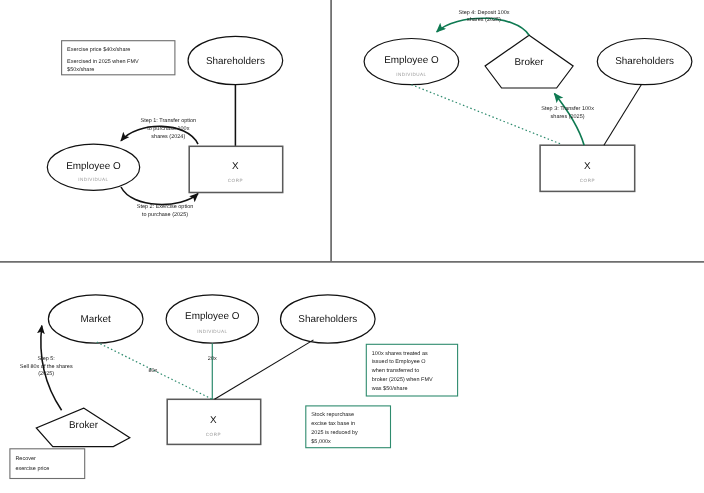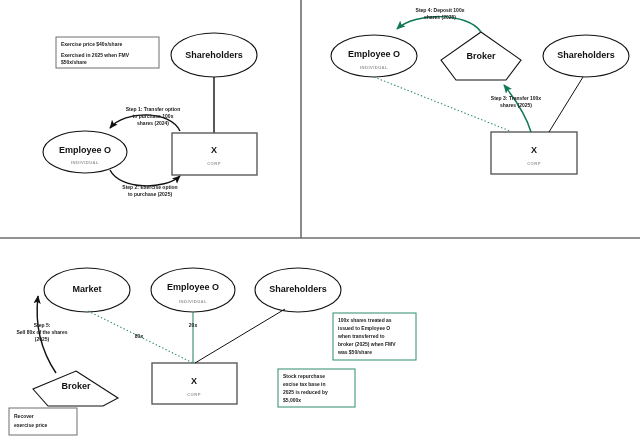--- a/index.html
+++ b/index.html
@@ -1,18 +1,18 @@
 <!DOCTYPE html>
 <html><head>
 <meta charset="utf-8">
 <style>
   html,body{margin:0;padding:0;background:#ffffff;}
   body{width:640px;height:448px;overflow:hidden;
        font-family:"Liberation Sans",sans-serif;color:#1a1a1a;}
-  #stage{position:relative;width:640px;height:448px;font-weight:bold;}
+  #stage{position:relative;width:640px;height:448px;}
   svg#canvas{position:absolute;left:0;top:0;width:640px;height:448px;}
 
   .node-label{font-family:"Liberation Sans",sans-serif;font-size:9px;fill:#111;
               text-anchor:middle;dominant-baseline:middle;}
   .node-sub{font-family:"Liberation Sans",sans-serif;font-size:4.2px;fill:#9a9a9a;
             text-anchor:middle;dominant-baseline:middle;letter-spacing:.4px;}
   .step-label{font-family:"Liberation Sans",sans-serif;font-size:5px;fill:#1a1a1a;
               text-anchor:middle;dominant-baseline:middle;}
   .edge-label{font-family:"Liberation Sans",sans-serif;font-size:5px;fill:#1a1a1a;
               text-anchor:middle;dominant-baseline:middle;}

